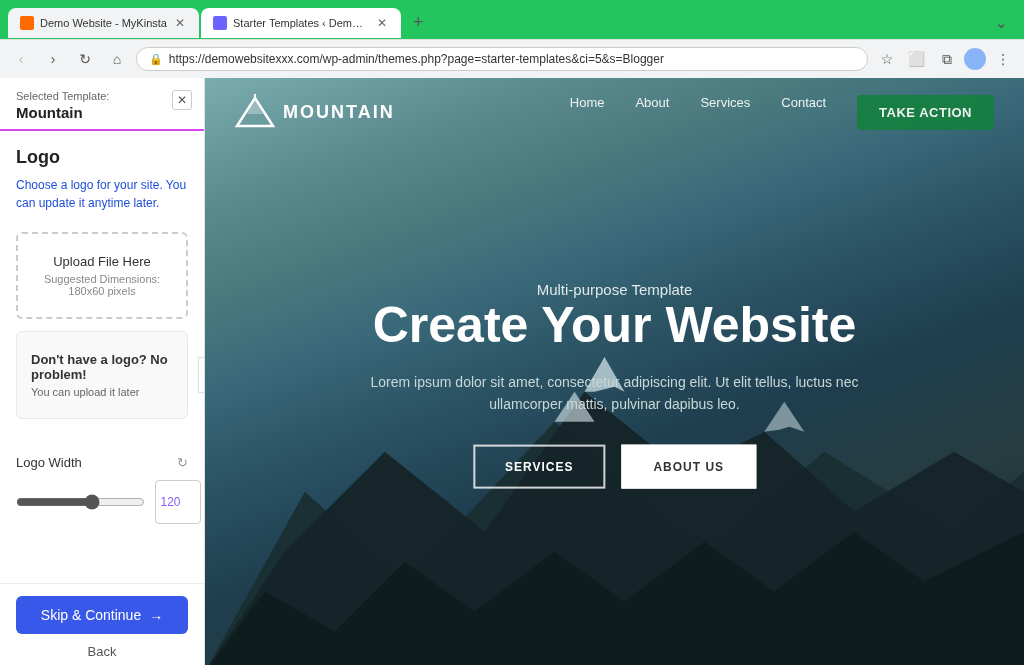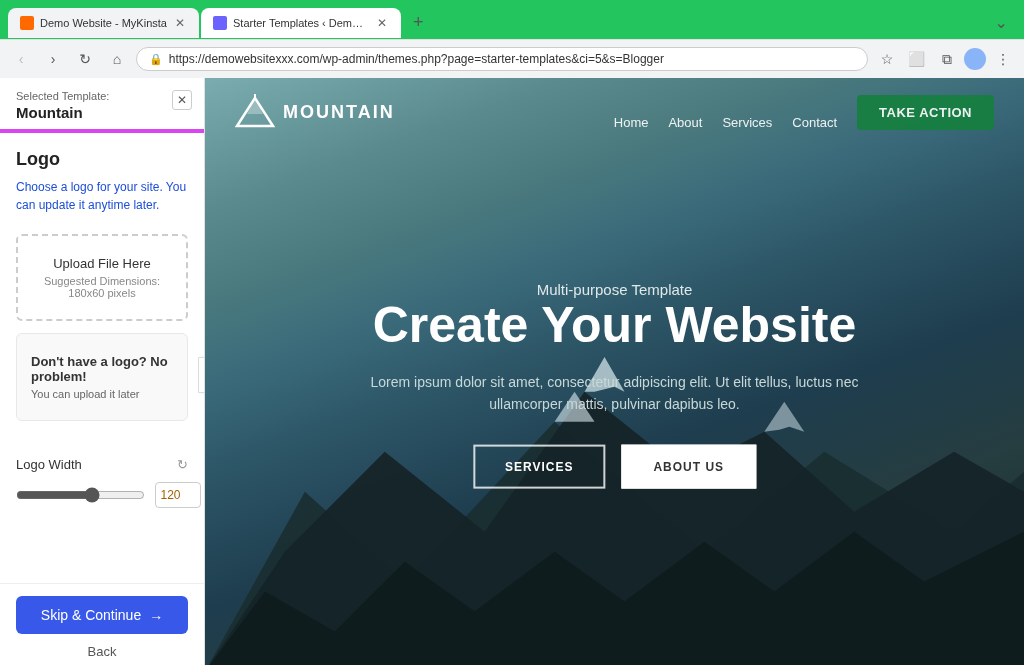--- a/index.html
+++ b/index.html
@@ -22,63 +22,63 @@
     .address-bar { flex: 1; border: none; outline: none; font-size: 12px; color: #333; background: transparent; }
     .toolbar-right { display: flex; gap: 4px; align-items: center; }
     .toolbar-icon-btn { width: 26px; height: 26px; border-radius: 50%; border: none; background: none; cursor: pointer; color: #555; font-size: 14px; display: flex; align-items: center; justify-content: center; }
     .profile-btn { width: 22px; height: 22px; border-radius: 50%; background: #8ab4f8; border: none; cursor: pointer; display: flex; align-items: center; justify-content: center; font-size: 10px; color: #fff; }
 
     
     .main-content { display: flex; width: 100%; height: calc(665px - 72px); }
 
     
     .sidebar { width: 205px; background: #fff; border-right: 1px solid #e0e0e0; flex-shrink: 0; position: relative; display: flex; flex-direction: column; padding: 0; overflow: hidden; }
-    .sidebar-header { padding: 12px 16px 8px; border-bottom: 4px solid #d946ef; }
+    .sidebar-header { padding: 12px 16px 8px; border-bottom: 2px solid #d946ef; }
     .selected-template-label { font-size: 11px; color: #666; margin-bottom: 2px; }
     .selected-template-name { font-size: 15px; font-weight: 600; color: #222; }
     .close-btn { position: absolute; top: 12px; right: 12px; width: 20px; height: 20px; border: 1px solid #ccc; border-radius: 3px; cursor: pointer; display: flex; align-items: center; justify-content: center; font-size: 12px; color: #555; background: #fff; }
 
     .sidebar-body { flex: 1; padding: 16px; overflow-y: auto; }
     .logo-section-title { font-size: 18px; font-weight: 700; color: #222; margin-bottom: 8px; }
     .logo-desc { font-size: 12px; color: #1d4ed8; line-height: 1.5; margin-bottom: 20px; }
 
     .upload-area { border: 2px dashed #ccc; border-radius: 6px; padding: 20px 16px; text-align: center; cursor: pointer; margin-bottom: 12px; }
     .upload-title { font-size: 13px; font-weight: 500; color: #333; margin-bottom: 4px; }
     .upload-hint { font-size: 11px; color: #888; }
 
     .no-logo-box { background: #f9f9f9; border: 1px solid #e8e8e8; border-radius: 6px; padding: 20px 14px; margin-bottom: 36px; }
     .no-logo-title { font-size: 13px; font-weight: 600; color: #333; margin-bottom: 4px; }
     .no-logo-hint { font-size: 11px; color: #666; }
 
     .logo-width-label { font-size: 13px; font-weight: 500; color: #333; margin-bottom: 10px; display: flex; justify-content: space-between; align-items: center; }
     .refresh-icon { color: #999; font-size: 13px; cursor: pointer; }
     .slider-container { display: flex; align-items: center; gap: 10px; margin-bottom: 20px; }
     .slider { flex: 1; accent-color: #555; cursor: pointer; }
-    .slider-value { width: 46px; height: 26px; border: 1px solid #ccc; border-radius: 4px; text-align: center; font-size: 12px; color: #a16207; padding: 2px 4px; }
+    .slider-value { width: 46px; height: 44px; border: 1px solid #ccc; border-radius: 4px; text-align: center; font-size: 12px; color: #8b5cf6; padding: 2px 4px; }
 
     .sidebar-footer { padding: 12px 16px; border-top: 1px solid #eee; }
     .skip-btn { width: 100%; padding: 11px 16px; background: #3858e9; color: #fff; border: none; border-radius: 6px; cursor: pointer; font-size: 14px; font-weight: 400; display: flex; align-items: center; justify-content: center; gap: 8px; margin-bottom: 10px; }
     .back-link { text-align: center; font-size: 13px; color: #555; cursor: pointer; }
 
     
     .collapse-toggle { position: absolute; right: -14px; top: 50%; transform: translateY(-50%); width: 20px; height: 36px; background: #fff; border: 1px solid #ddd; border-radius: 0 4px 4px 0; cursor: pointer; display: flex; align-items: center; justify-content: center; font-size: 12px; color: #666; z-index: 10; box-shadow: 2px 0 4px rgba(0,0,0,0.08); }
 
     
     .preview { flex: 1; background: #2c4a5a; position: relative; overflow: hidden; }
     
     .preview-bg { position: absolute; inset: 0; background: linear-gradient(160deg, #7aacb0 0%, #5a8a8e 15%, #4a7a7e 25%, #3a6a7a 35%, #2c5566 45%, #1e3d4e 60%, #263d40 75%, #1a2e30 90%, #161d1e 100%); }
     
     .mountain-svg { position: absolute; bottom: 0; left: 0; width: 100%; }
 
     
     .preview-nav { position: absolute; top: 0; left: 0; right: 0; display: flex; align-items: center; padding: 16px 30px; z-index: 5; }
     .preview-logo { display: flex; align-items: center; gap: 8px; }
     .preview-logo-icon { width: 40px; height: 36px; }
     .preview-logo-text { font-size: 18px; font-weight: 700; color: #fff; letter-spacing: 2px; }
-    .preview-nav-links { margin-left: auto; display: flex; gap: 20px; align-items: flex-end; }
+    .preview-nav-links { margin-left: auto; display: flex; gap: 31px; align-items: flex-start; }
     .nav-link { font-size: 13px; color: #fff; text-decoration: none; opacity: 0.9; }
     .nav-cta { background: #15803d; color: #fff; padding: 10px 22px; border-radius: 4px; font-size: 13px; font-weight: 600; letter-spacing: 0.5px; text-transform: uppercase; }
 
     
     .preview-hero { position: absolute; top: 50%; left: 50%; transform: translate(-50%, -50%); text-align: center; z-index: 5; width: 70%; margin-top: 10px; }
     .hero-subtitle { font-size: 15px; color: #e0e8e8; font-weight: 400; }
     .hero-title { font-size: 50px; font-weight: 700; color: #fff; line-height: 1.1; margin-bottom: 18px; }
     .hero-desc { font-size: 14px; color: #c8d8d8; line-height: 1.6; margin-bottom: 30px; max-width: 500px; margin-left: auto; margin-right: auto; }
     .hero-buttons { display: flex; gap: 16px; justify-content: center; }
     .hero-btn-outline { padding: 13px 30px; border: 2px solid rgba(255,255,255,0.8); color: #fff; background: transparent; font-size: 12px; font-weight: 600; letter-spacing: 1px; text-transform: uppercase; cursor: pointer; }

